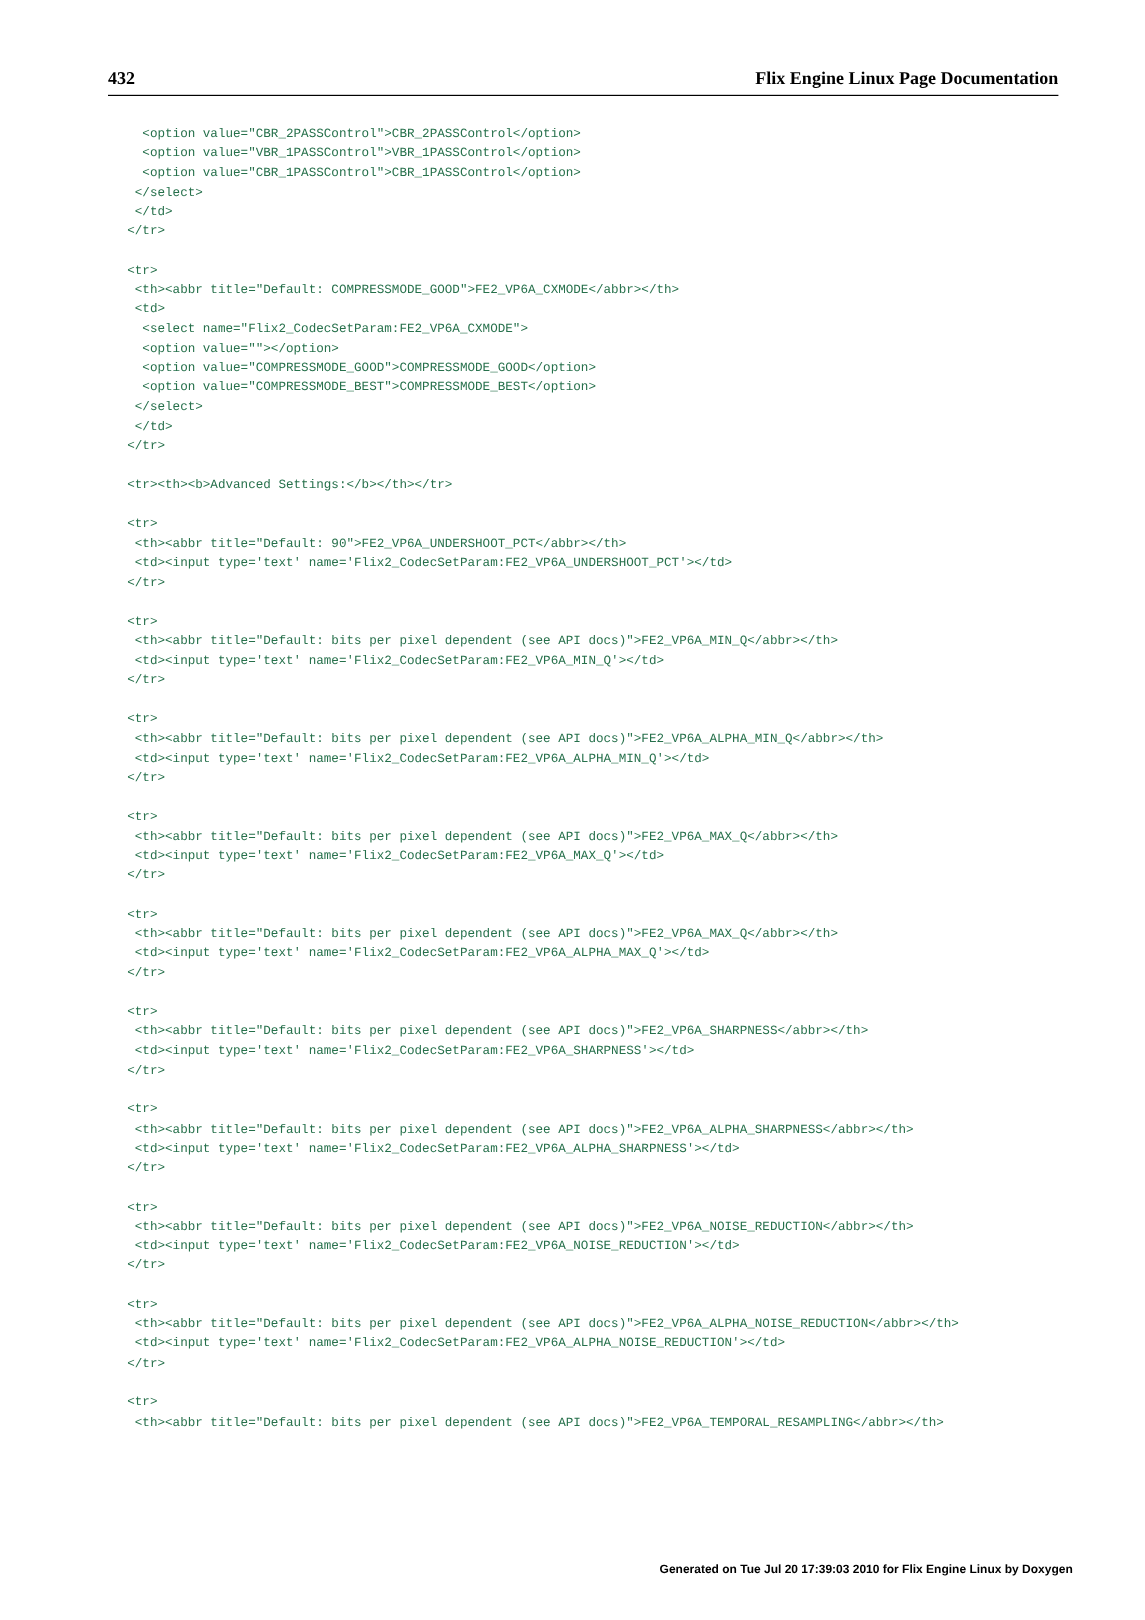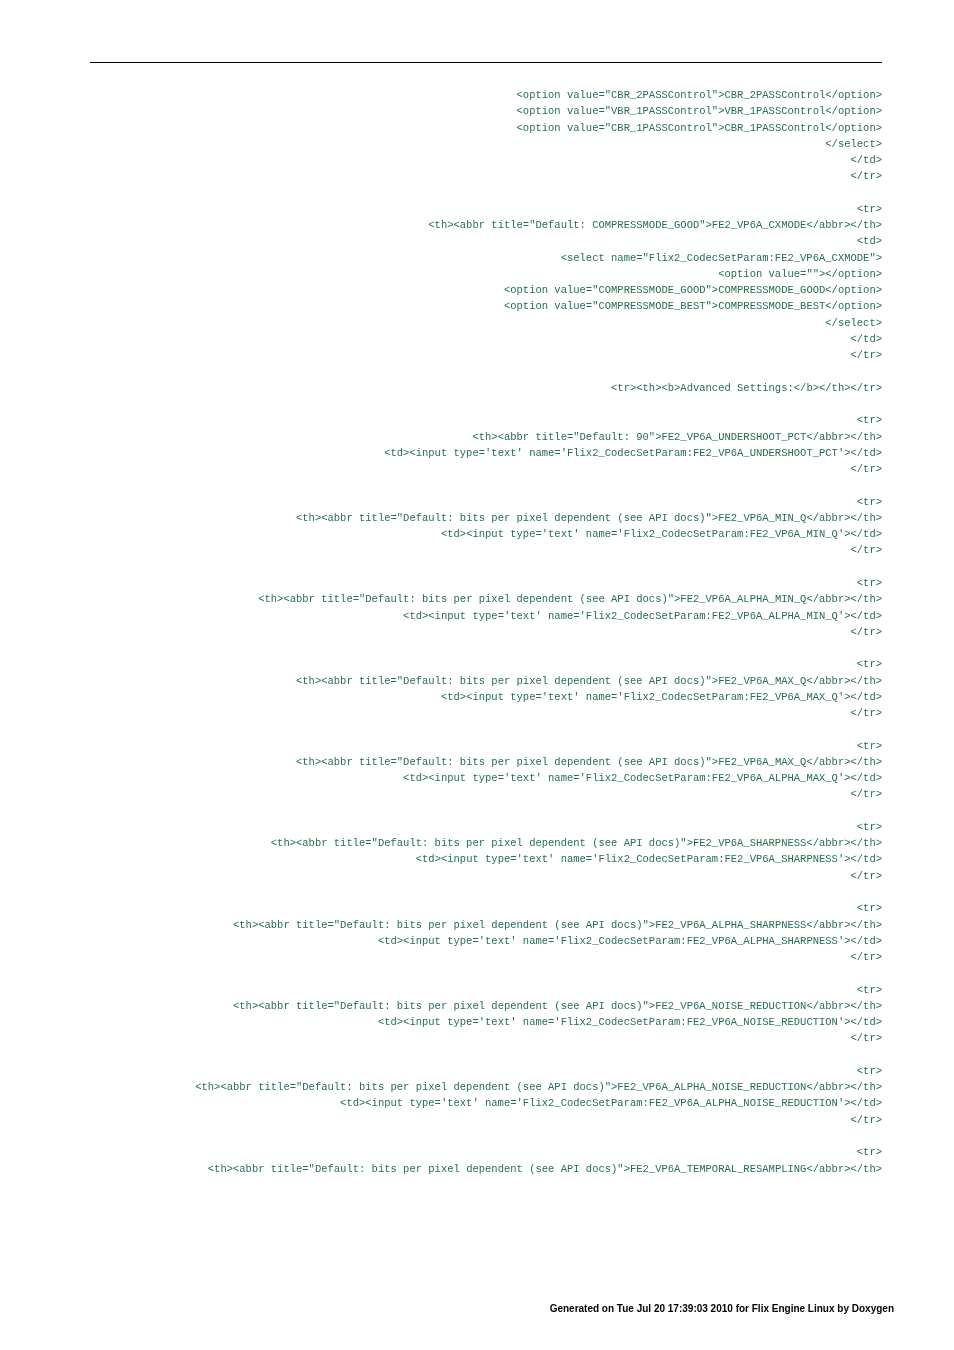--- a/index.html
+++ b/index.html
@@ -33,37 +33,40 @@
   }
   pre.code {
     font-family: "Courier New", Courier, monospace;
     font-size: 10.5px;
     line-height: 1.55;
     color: #26704b;
     white-space: pre;
     margin: 0;
     padding-left: 16px;
     overflow: hidden;
-    text-align: right;
   }
   .footer {
     position: absolute;
     bottom: 36px;
     right: 60px;
     font-size: 10px;
     font-weight: bold;
     font-family: "Helvetica Neue", Arial, sans-serif;
     color: #000;
   }
 </style>
 </head>
 <body>
 
 <div class="page">
 
+  <div class="header-row">
+    <span>432</span>
+    <span>Flix Engine Linux Page Documentation</span>
+  </div>
   <hr class="hr">
 
   <pre class="code">  &lt;option value="CBR_2PASSControl"&gt;CBR_2PASSControl&lt;/option&gt;
   &lt;option value="VBR_1PASSControl"&gt;VBR_1PASSControl&lt;/option&gt;
   &lt;option value="CBR_1PASSControl"&gt;CBR_1PASSControl&lt;/option&gt;
  &lt;/select&gt;
  &lt;/td&gt;
 &lt;/tr&gt;
 
 &lt;tr&gt;

